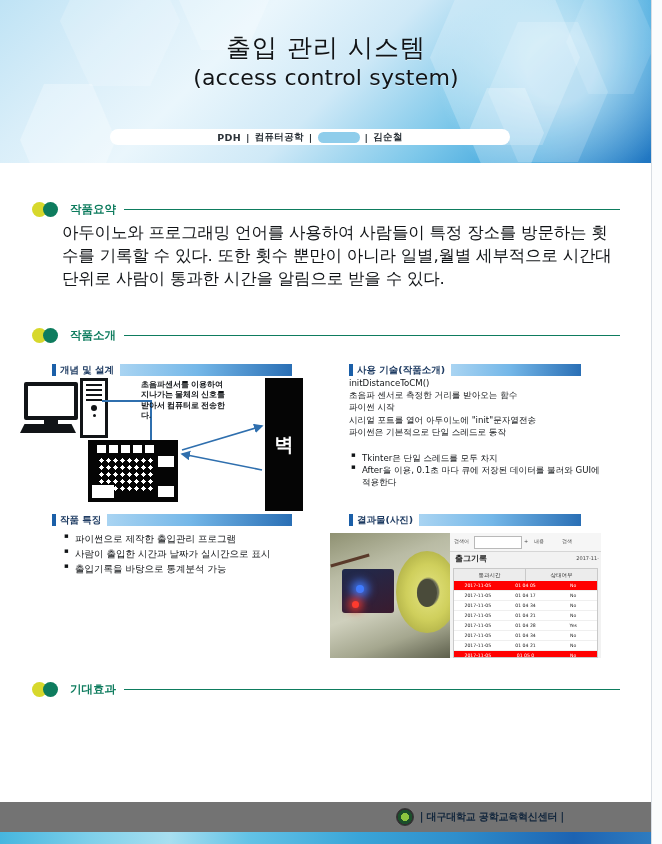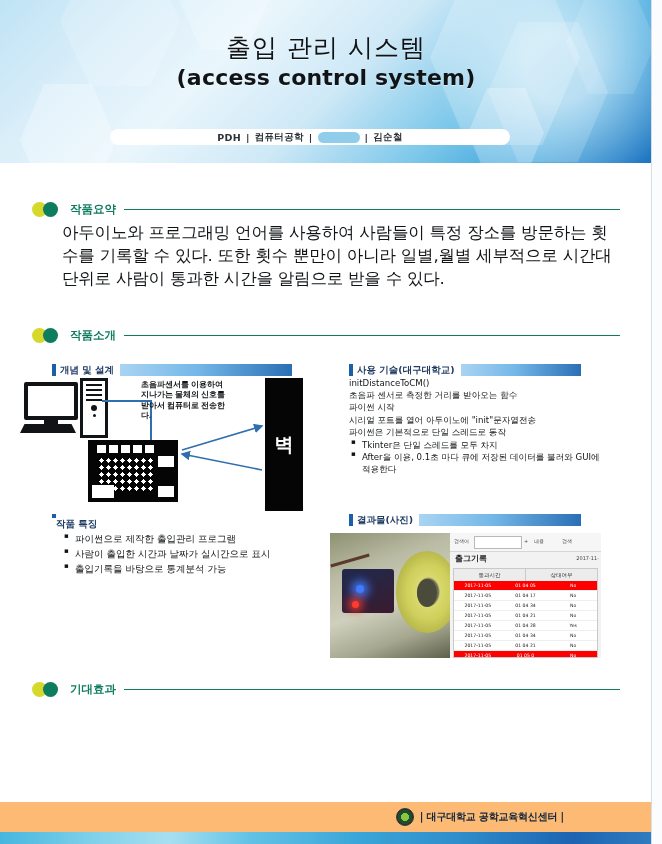--- a/index.html
+++ b/index.html
@@ -31,21 +31,21 @@
   .hexshape{
     width:100%;height:100%;
     clip-path:polygon(25% 0%,75% 0%,100% 50%,75% 100%,25% 100%,0% 50%);
   }
   .title-wrap{position:absolute;left:0;top:34px;width:652px;text-align:center;}
   .title-ko{
     font-size:25px;font-weight:normal;color:#111417;letter-spacing:1px;
     line-height:1.15;text-shadow:0 1px 0 rgba(255,255,255,.45);
   }
   .title-en{
-    font-size:22px;font-weight:bold;color:#111417;margin-top:2px;
+    font-size:22px;font-weight:normal;color:#111417;margin-top:2px;
     letter-spacing:.2px;text-shadow:0 1px 0 rgba(255,255,255,.45);
   }
   .byline{
     position:absolute;left:110px;top:129px;width:400px;height:16px;
     background:#ffffff;border-radius:10px;
     display:flex;align-items:center;justify-content:center;
     font-size:9.5px;color:#2c3339;font-weight:bold;letter-spacing:.3px;
   }
   .byline .sep{color:#2c3339;margin:0 5px;font-weight:bold;}
   .redact{
@@ -164,21 +164,21 @@
     background:#ececec;border:1px solid #c9c9c9;}
   .gui-thead div{flex:1;font-size:5.5px;color:#333;display:flex;align-items:center;justify-content:center;border-right:1px solid #c9c9c9;}
   .gui-thead div:last-child{border-right:none;}
   .gui-rows{position:absolute;left:3px;right:3px;top:48px;bottom:0;overflow:hidden;background:#fff;border:1px solid #c9c9c9;border-top:none;}
   .grow{display:flex;height:9px;font-size:4.6px;color:#222;align-items:center;border-bottom:1px solid #efefef;}
   .grow.hi{background:#ff0000;color:#fff;}
   .grow span{flex:1;text-align:center;}
 
   
   .footer{
-    position:absolute;left:0;top:802px;width:652px;height:30px;background:#fdba74;
+    position:absolute;left:0;top:802px;width:652px;height:30px;background:#737373;
     display:flex;align-items:center;justify-content:flex-end;padding-right:88px;box-sizing:border-box;
   }
   .footer .logo{
     width:16px;height:16px;border-radius:50%;
     background:radial-gradient(circle at 50% 50%,#8cc63f 0 34%,#1b4f2b 36% 62%,#2e2e2e 64% 100%);
     margin-right:6px;border:1px solid #333;
   }
   .footer .ftext{font-size:10px;font-weight:bold;color:#12263c;letter-spacing:-.2px;}
   .bottomstrip{
     position:absolute;left:0;top:832px;width:652px;height:12px;
@@ -296,49 +296,49 @@
       </defs>
       <line x1="158" y1="72" x2="238" y2="48" stroke="#2f6fae" stroke-width="1.6" marker-end="url(#ah)"></line>
       <line x1="238" y1="92" x2="158" y2="76" stroke="#2f6fae" stroke-width="1.6" marker-end="url(#ah)"></line>
     </svg>
 
     <div class="wall">
       <span>벽</span>
     </div>
   </div>
 
-  <div class="subbar" style="left:52px;top:514px;width:240px;flex-direction:column;">
+  <div class="subbar" style="left:52px;top:514px;width:240px;">
     <div class="tick"></div>
     <div class="stext">작품 특징</div>
     <div class="grad"></div>
   </div>
 
   <div class="bullets" style="left:62px;top:532px;width:250px;">
     <ul class="bl" id="features-list">
         <li>파이썬으로 제작한 출입관리 프로그램</li>
         <li>사람이 출입한 시간과 날짜가 실시간으로 표시</li>
         <li>출입기록을 바탕으로 통계분석 가능</li>
       </ul>
   </div>
 
   <div class="subbar" style="left:349px;top:364px;width:232px;">
     <div class="tick"></div>
-    <div class="stext">사용 기술(대구대학교)</div>
+    <div class="stext">사용 기술(작품소개)</div>
     <div class="grad"></div>
   </div>
 
   <div class="techlist">
     <div id="tech-lines">
         <p class="plain">initDistanceToCM()</p>
         <p class="plain">초음파 센서로 측정한 거리를 받아오는 함수</p>
         <p class="plain">파이썬 시작</p>
         <p class="plain">시리얼 포트를 열어 아두이노에 "init"문자열전송</p>
         <p class="plain">파이썬은 기본적으로 단일 스레드로 동작</p>
       </div>
-    <ul class="bl" id="tech-bullets" style="margin-top:1px;">
+    <ul class="bl" id="tech-bullets" style="margin-top:14px;">
         <li>Tkinter은 단일 스레드를 모두 차지</li>
         <li>After을 이용, 0.1초 마다 큐에 저장된 데이터를 불러와 GUI에 적용한다</li>
       </ul>
   </div>
 
   <div class="subbar" style="left:349px;top:514px;width:232px;">
     <div class="tick"></div>
     <div class="stext">결과물(사진)</div>
     <div class="grad"></div>
   </div>

